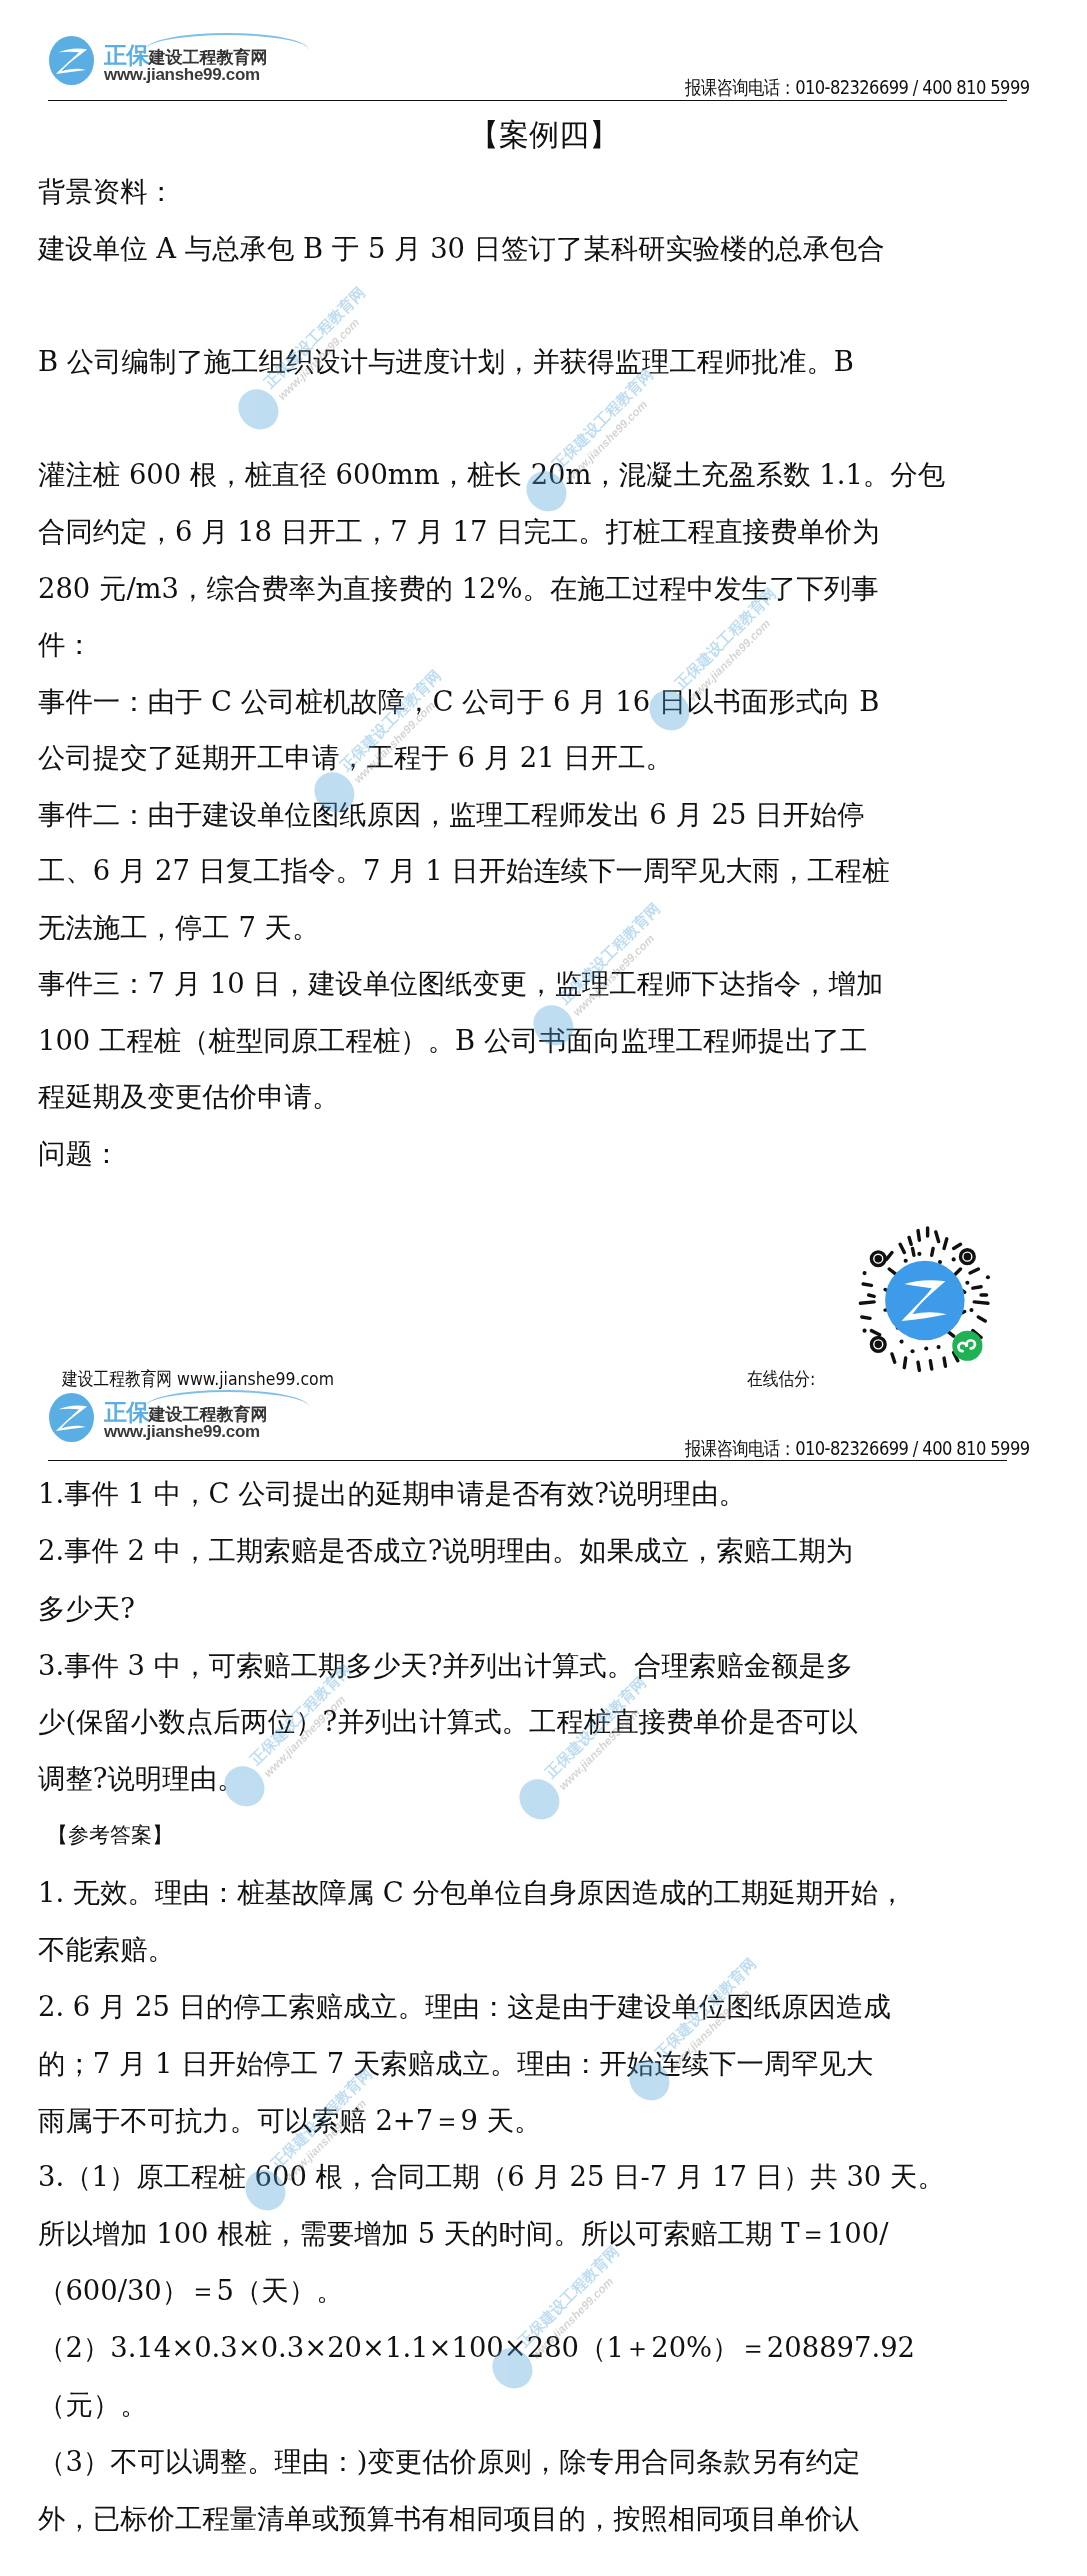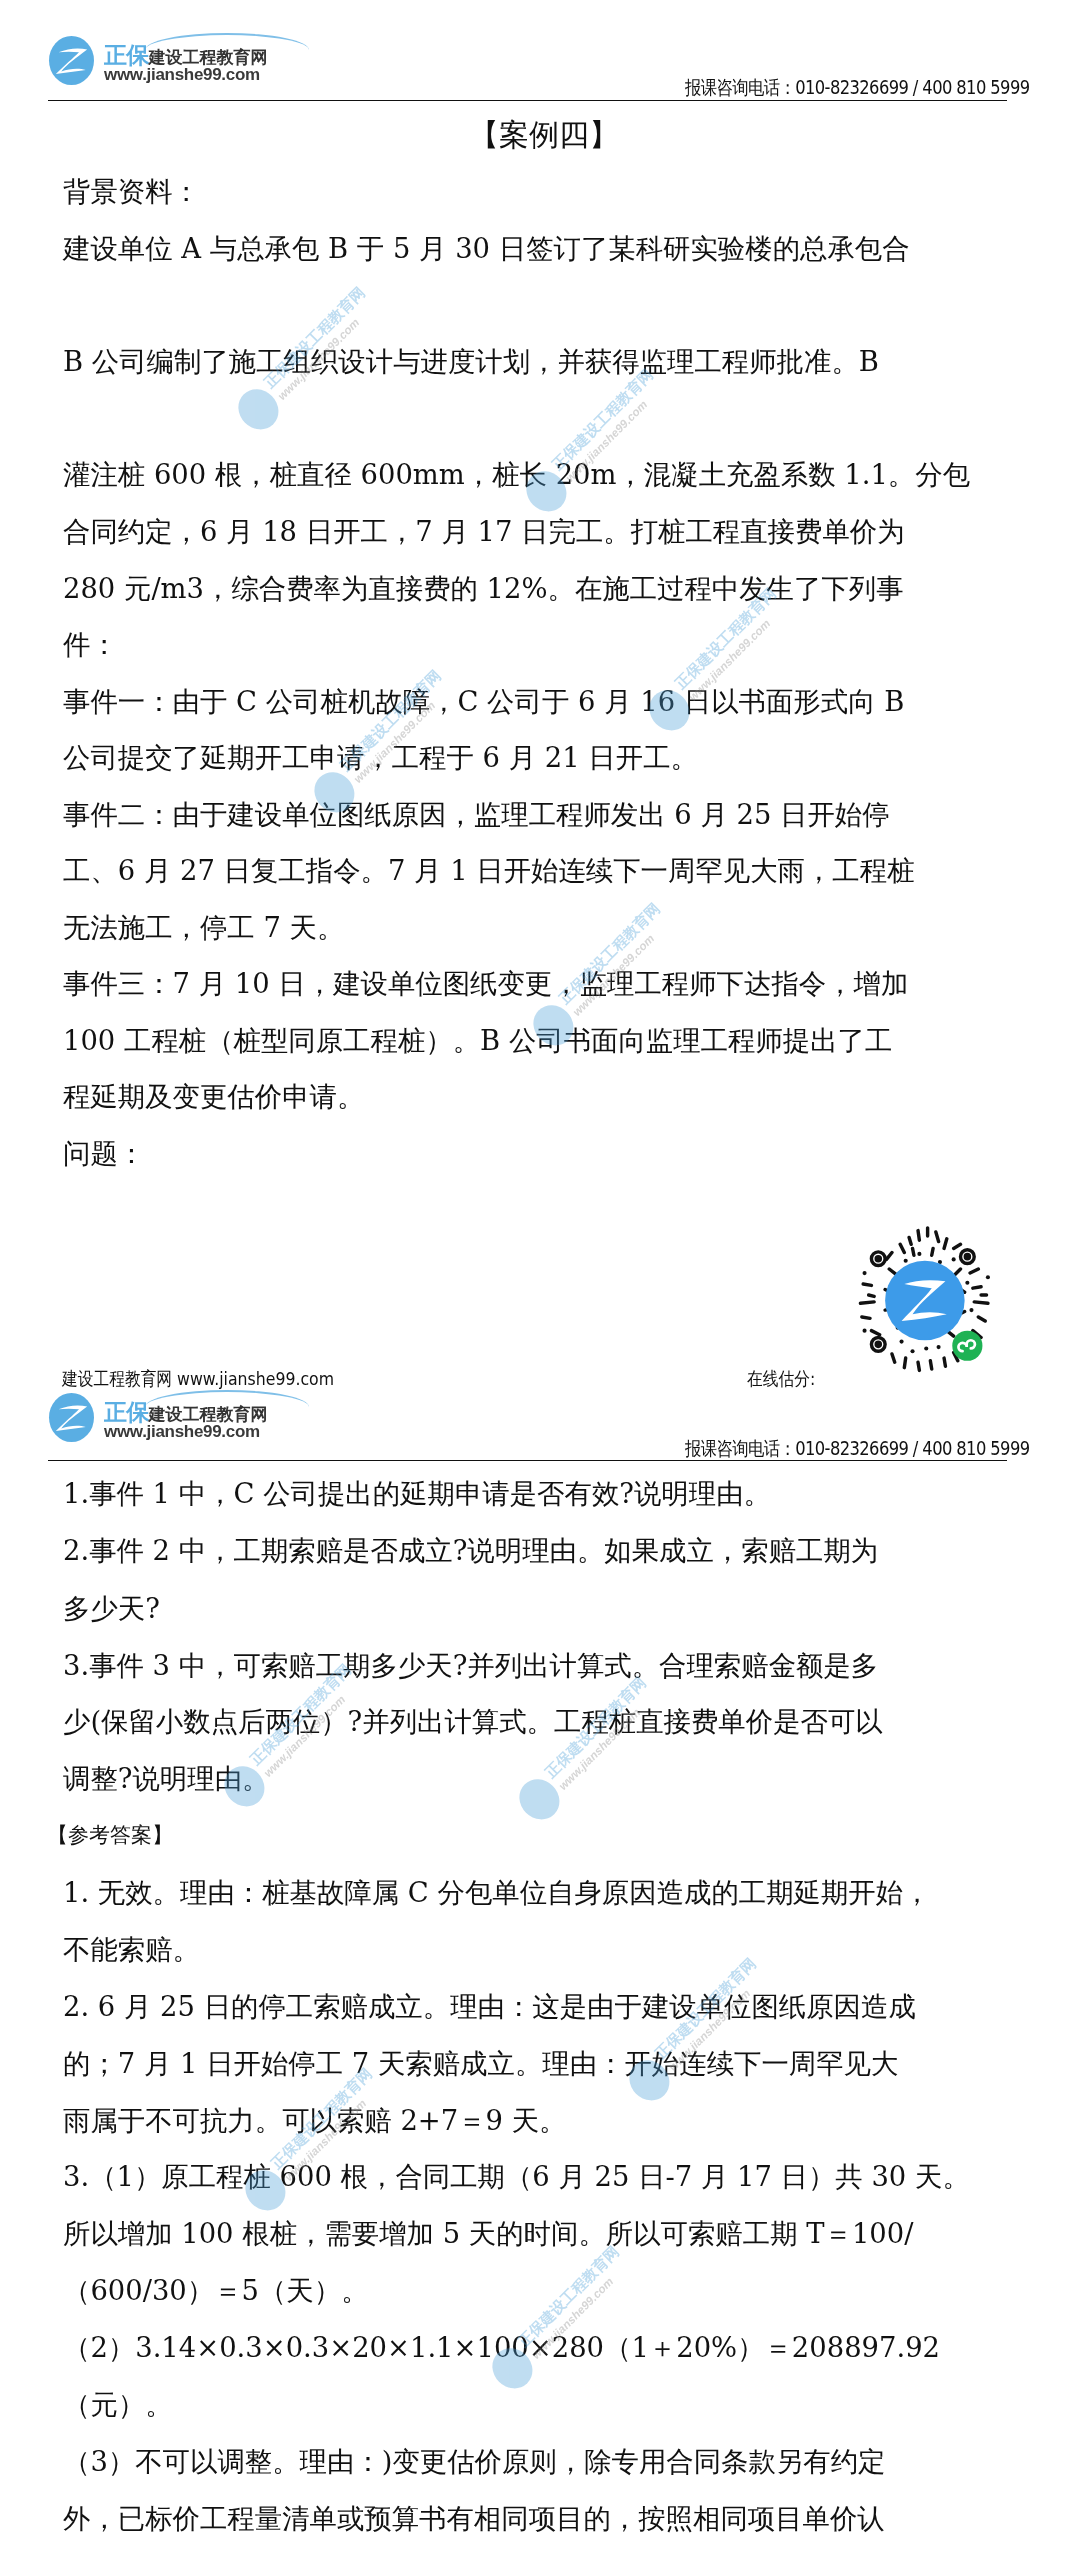--- a/index.html
+++ b/index.html
@@ -9,21 +9,21 @@
   .logo-circle { position: absolute; left: 0; top: 0; width: 45px; height: 49px; border-radius: 50%; background: #5aaee3; overflow: hidden; }
   .logo-circle svg { position: absolute; left: 0; top: 0; }
   .logo-arc { position: absolute; left: 96px; top: -2.7px; width: 164px; height: 15px; border-top: 2.1px solid #7fbfe8; border-radius: 50% 50% 0 0 / 100% 100% 0 0; }
   .logo-brand { position: absolute; left: 55px; top: 4.1px; white-space: nowrap; font-family: "DejaVu Sans", sans-serif; }
   .logo-brand .zb { color: #5aaee3; font-size: 23px; font-weight: bold; letter-spacing: -0.7px; }
   .logo-brand .jz { color: #333; font-size: 17px; font-weight: bold; }
   .logo-url { position: absolute; left: 55px; top: 29px; font-family: "Liberation Sans", sans-serif; font-size: 17px; color: #3a3a3a; font-weight: bold; letter-spacing: -0.3px; }
   .phone { position: absolute; right: 80px; font-family: "DejaVu Sans", sans-serif; font-size: 19px; color: #111; white-space: nowrap; letter-spacing: -0.7px; transform: scaleX(0.86); transform-origin: right center; }
   .rule { position: absolute; left: 48px; width: 959px; height: 1.4px; background: #111; }
   .title { position: absolute; left: 0; width: 1088px; text-align: center; font-family: "DejaVu Serif", serif; font-size: 30px; color: #111; }
-  .line { position: absolute; left: 63px; width: 987px; font-family: "DejaVu Serif", "Liberation Serif", serif; font-size: 27.4px; color: #111; white-space: nowrap; line-height: 33px; height: 33px; transform-origin: left center; }
+  .line { position: absolute; left: 38px; width: 987px; font-family: "DejaVu Serif", "Liberation Serif", serif; font-size: 27.4px; color: #111; white-space: nowrap; line-height: 33px; height: 33px; transform-origin: left center; }
   .foot { position: absolute; font-family: "DejaVu Sans", sans-serif; font-size: 18.5px; color: #111; white-space: nowrap; transform: scaleX(0.85); transform-origin: left center; }
   .wm { position: absolute; width: 144px; height: 144px; transform: rotate(-45deg); opacity: 0.35; pointer-events: none; }
   .wm .c { position: absolute; left: 0; top: 48px; width: 38px; height: 42px; border-radius: 50%; background: #4a9fd8; }
   .wm .t { position: absolute; left: 42px; top: 49px; font-family: "DejaVu Sans", sans-serif; font-size: 15px; font-weight: bold; color: #4a9fd8; white-space: nowrap; }
   .wm .u { position: absolute; left: 42px; top: 69px; font-family: "Liberation Sans", sans-serif; font-size: 11.6px; font-weight: bold; font-style: italic; color: #888; white-space: nowrap; }
   .qr { position: absolute; left: 844px; top: 1221px; width: 159px; height: 159px; }
 </style>
 </head>
 <body>
 

